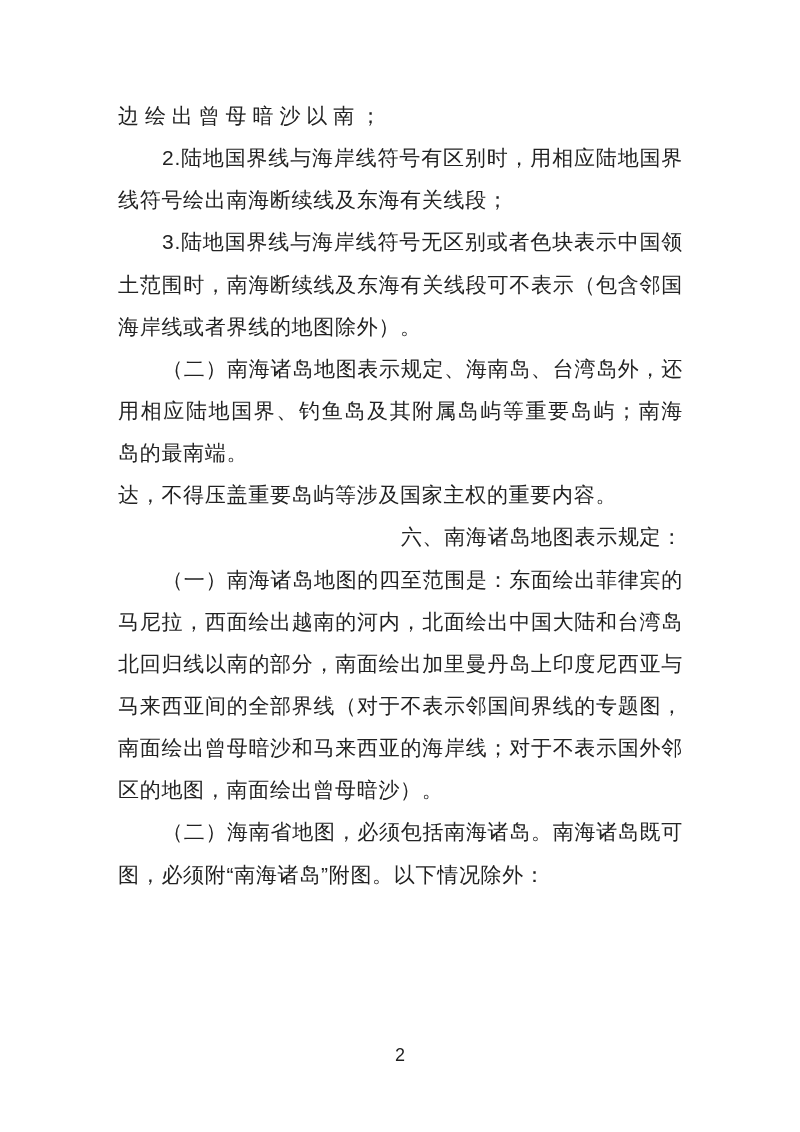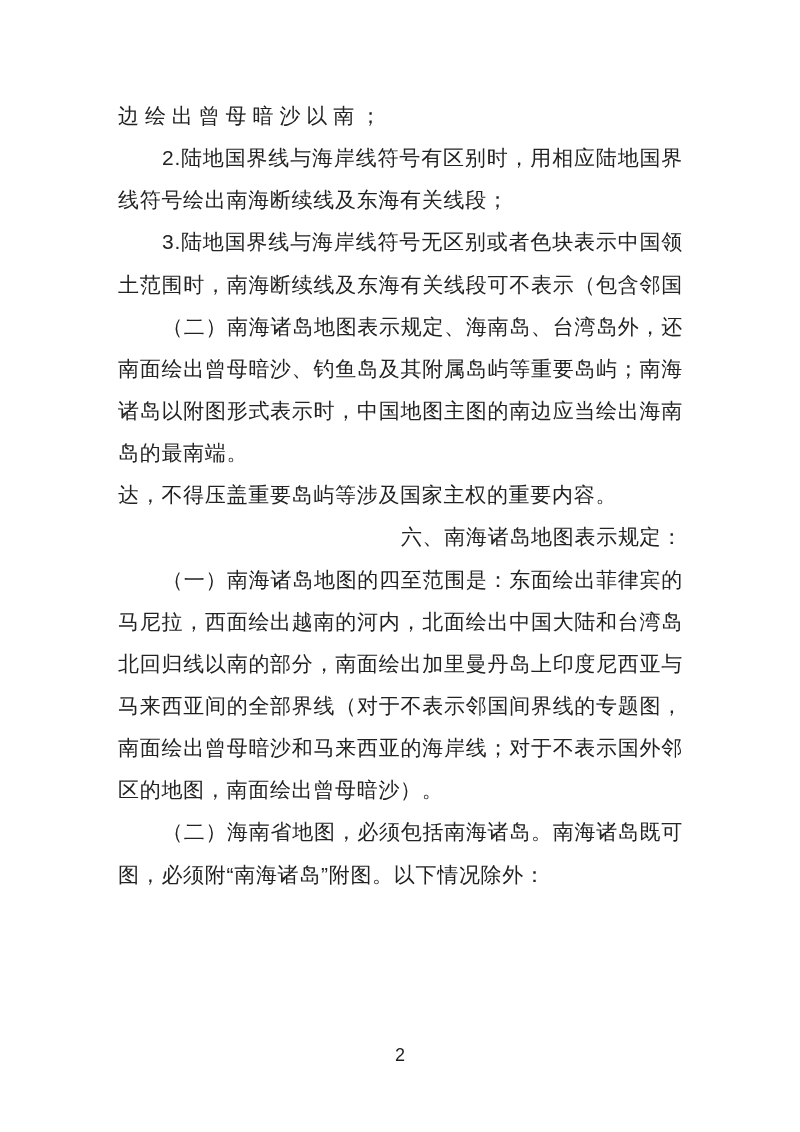--- a/index.html
+++ b/index.html
@@ -59,23 +59,23 @@
 </head>
 <body>
 
 <div class="page">
   <div class="textblock" id="textblock">
       <div class="line spread">边绘出曾母暗沙以南；</div>
       <div class="line indent justify">2.陆地国界线与海岸线符号有区别时，用相应陆地国界</div>
       <div class="line">线符号绘出南海断续线及东海有关线段；</div>
       <div class="line indent justify">3.陆地国界线与海岸线符号无区别或者色块表示中国领</div>
       <div class="line justify">土范围时，南海断续线及东海有关线段可不表示（包含邻国</div>
+      <div class="line">海岸线或者界线的地图除外）。</div>
       <div class="line indent justify">（二）南海诸岛地图表示规定、海南岛、台湾岛外，还</div>
-      <div class="line justify">南面绘出曾母暗沙、钓鱼岛及其附属岛屿等重要岛屿；南海</div>
-      <div class="line justify">诸岛以附图形式表示时，中国地图主图的南边应当绘出海南</div>
+      <div class="line justify">用相应陆地国界、钓鱼岛及其附属岛屿等重要岛屿；南海</div>
       <div class="line">岛的最南端。</div>
       <div class="line">达，不得压盖重要岛屿等涉及国家主权的重要内容。</div>
       <div class="line indent">六、南海诸岛地图表示规定：</div>
       <div class="line indent justify">（一）南海诸岛地图的四至范围是：东面绘出菲律宾的</div>
       <div class="line justify">马尼拉，西面绘出越南的河内，北面绘出中国大陆和台湾岛</div>
       <div class="line justify">北回归线以南的部分，南面绘出加里曼丹岛上印度尼西亚与</div>
       <div class="line justify">马来西亚间的全部界线（对于不表示邻国间界线的专题图，</div>
       <div class="line justify">南面绘出曾母暗沙和马来西亚的海岸线；对于不表示国外邻</div>
       <div class="line">区的地图，南面绘出曾母暗沙）。</div>
       <div class="line indent justify">（二）海南省地图，必须包括南海诸岛。南海诸岛既可</div>

